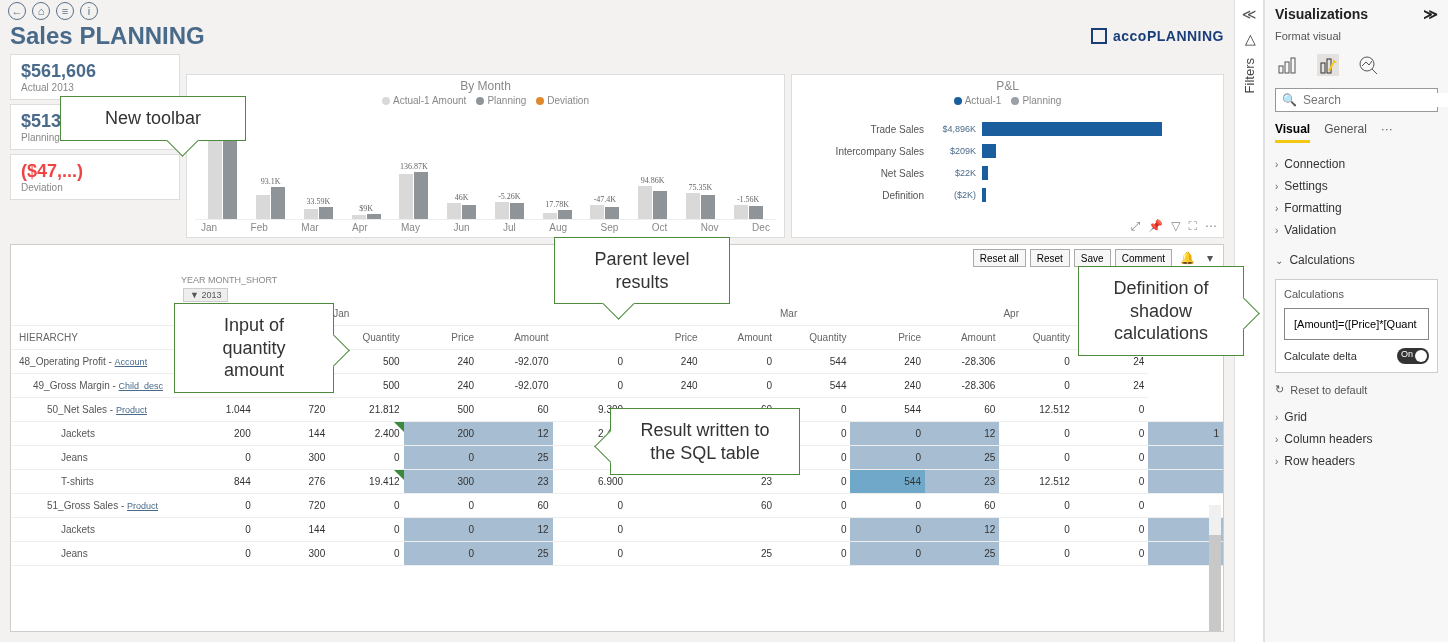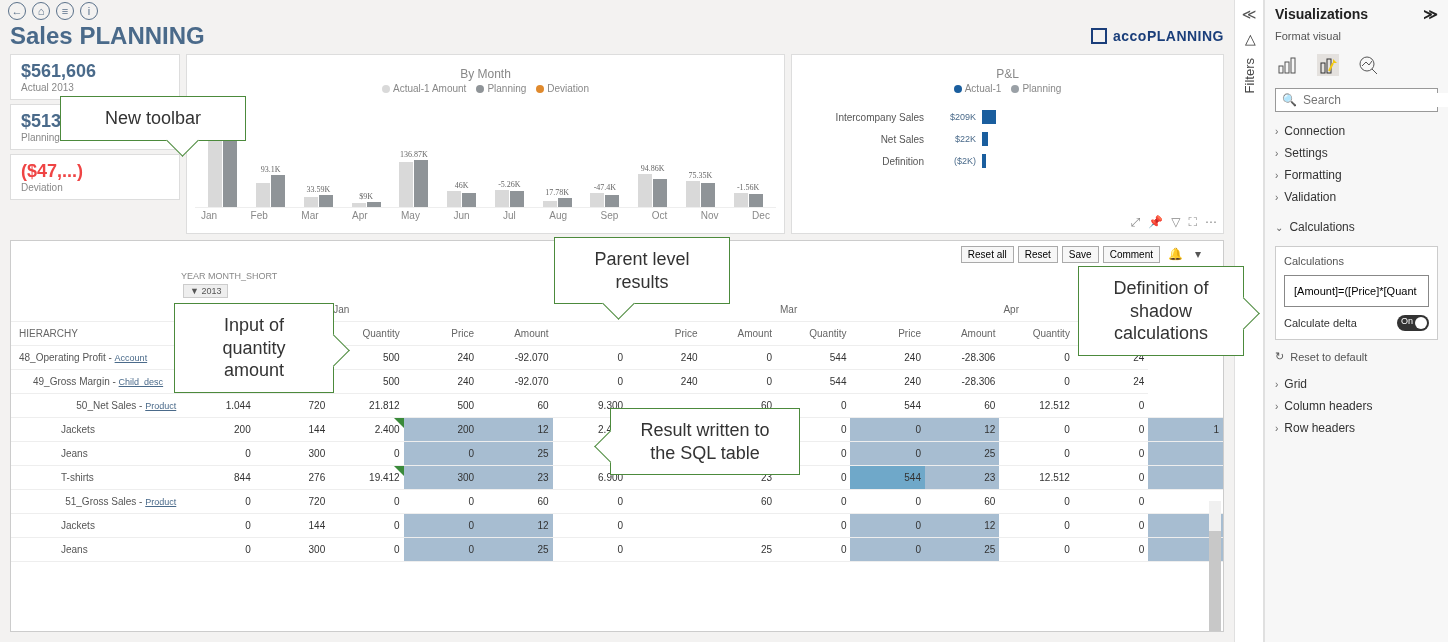--- a/index.html
+++ b/index.html
@@ -10,47 +10,47 @@
 .title-row { display: flex; align-items: center; justify-content: space-between; padding: 0 10px 4px 10px; }
 .page-title { color: #4a6a8a; font-size: 24px; font-weight: 600; }
 .brand { display: flex; align-items: center; gap: 6px; color: #1a3e7a; font-size: 14px; font-weight: 600; letter-spacing: .5px; }
 .brand .logo { width: 16px; height: 16px; border: 2px solid #1a3e7a; }
 .dash { display: flex; gap: 6px; padding: 0 10px; }
 .kpis { display: flex; flex-direction: column; gap: 4px; width: 170px; }
 .kpi { background: #fff; border: 1px solid #ddd; padding: 6px 10px; }
 .kpi-val { font-size: 18px; color: #4a6a8a; font-weight: 600; }
 .kpi-val.neg { color: #ef4444; }
 .kpi-lab { font-size: 10px; color: #888; }
-.chart-card { background: #fff; border: 1px solid #ddd; padding: 12px 8px; position: relative; }
+.chart-card { background: #fff; border: 1px solid #ddd; padding: 4px 8px; position: relative; margin-top: 20px; }
 .chart-card .ctitle { text-align: center; color: #888; font-size: 12px; margin-bottom: 2px; }
 .legend { display: flex; justify-content: center; gap: 10px; font-size: 10px; color: #888; margin-bottom: 4px; }
 .legend .dot { display: inline-block; width: 8px; height: 8px; border-radius: 50%; margin-right: 3px; vertical-align: middle; }
 .by-month { flex: 1.4; min-width: 440px; }
 .pnl { flex: 1; min-width: 380px; }
 .months { display: flex; justify-content: space-between; font-size: 10px; color: #888; padding: 0 6px; margin-top: 2px; }
 .bars-area { height: 110px; display: flex; align-items: flex-end; gap: 4px; padding: 0 6px; border-bottom: 1px solid #eee; position: relative; }
 .m-col { flex: 1; display: flex; flex-direction: column; align-items: center; gap: 1px; justify-content: flex-end; height: 100%; position: relative; font-family: Liberation Serif, serif; }
 .m-col .lab { font-size: 8px; color: #666; white-space: nowrap; }
 .m-col .bar { width: 14px; background: #9aa0a6; }
 .pnl-rows { padding: 4px 12px; }
 .pnl-row { display: flex; align-items: center; margin: 8px 0; font-size: 10px; color: #555; }
 .pnl-row .plab { width: 120px; text-align: right; padding-right: 8px; }
 .pnl-row .pval { width: 50px; text-align: right; padding-right: 6px; color: #4a6a8a; font-size: 9px; }
 .pnl-row .pbar { height: 14px; background: #1a5e9e; }
 .grid-wrap { margin: 6px 10px 10px 10px; background: #fff; border: 1px solid #ccc; flex: 1; position: relative; display: flex; flex-direction: column; overflow: hidden; }
-.grid-toolbar { display: flex; justify-content: flex-end; gap: 4px; padding: 4px 18px; align-items: center; }
+.grid-toolbar { display: flex; justify-content: flex-end; gap: 4px; padding: 4px 6px; }
 .gbtn { border: 1px solid #aaa; background: #f7f7f7; font-size: 10px; padding: 2px 6px; cursor: pointer; }
 .bell { font-size: 12px; color: #555; padding: 2px 4px; }
 table { border-collapse: collapse; width: 100%; font-size: 10px; table-layout: fixed; }
 th, td { border-bottom: 1px solid #eee; padding: 6px 4px; text-align: right; white-space: nowrap; overflow: hidden; }
 th { color: #666; font-weight: 400; background: #fff; }
 td.h { text-align: left; color: #555; padding-left: 8px; }
 td.h a { color: #4a6a8a; text-decoration: underline; font-size: 9px; }
 .ind1 .h { padding-left: 22px; }
-.ind2 .h { padding-left: 36px; text-align: right; }
+.ind2 .h { padding-left: 36px; }
 .ind3 .h { padding-left: 50px; }
 td.in { background: #a7bdd1; }
 td.edited { position: relative; }
 td.edited::after { content: ""; position: absolute; top: 0; right: 0; border: 5px solid transparent; border-top-color: #3a8a3a; border-right-color: #3a8a3a; }
 .header-col-year { text-align: left; font-size:9px; color:#888; padding: 4px 8px 2px 170px; }
 .year-chip { display:inline-block; background:#eee; border:1px solid #ccc; padding:1px 6px; font-size:9px; color:#555; margin-left: 172px; }
 .callout { position:absolute; background:#fff; border:1.5px solid #4c8a3c; padding:10px 18px; font-size:18px; color:#333; z-index:50; text-align:center; line-height:1.25; }
 .callout::after { content:""; position:absolute; width:22px; height:22px; background:#fff; border-right:1.5px solid #4c8a3c; border-bottom:1.5px solid #4c8a3c; transform:rotate(45deg); }
 #co1 { top:96px; left:60px; width:186px; } #co1::after { bottom:-12px; left:60%; }
 #co2 { top:303px; left:174px; width:160px; } #co2::after { right:-12px; top:40%; transform:rotate(-45deg); }
@@ -228,20 +228,25 @@
     </div>
 
     <div class="chart-card pnl">
       <div class="ctitle">P&amp;L</div>
       <div class="legend" id="pnl-legend">
           <span><span class="dot" style="background:#1a5e9e"></span>Actual-1</span>
           <span><span class="dot" style="background:#9aa0a6"></span>Planning</span>
         </div>
       <div class="pnl-rows" id="pnl-rows">
           <div class="pnl-row">
+     <div class="plab">Trade Sales</div>
+            <div class="pval">$4,896K</div>
+     <div class="pbar" style="width:180px"></div>
+   </div>
+          <div class="pnl-row">
      <div class="plab">Intercompany Sales</div>
             <div class="pval">$209K</div>
      <div class="pbar" style="width:14px"></div>
    </div>
           <div class="pnl-row">
      <div class="plab">Net Sales</div>
             <div class="pval">$22K</div>
      <div class="pbar" style="width:6px"></div>
    </div>
           <div class="pnl-row">
@@ -521,20 +526,25 @@
         <svg width="20" height="20">
           <circle cx="9" cy="9" r="7" fill="none" stroke="#555"></circle>
           <line x1="14" y1="14" x2="19" y2="19" stroke="#555"></line>
           <path d="M4 11 L8 7 L11 10 L14 6" fill="none" stroke="#555"></path>
         </svg>
       </div>
   </div>
   <div class="search">
     <span>🔍</span>
     <input placeholder="Search" style="">
+  </div>
+  <div class="vtabs">
+    <div class="tab active">Visual</div>
+    <div class="tab">General</div>
+    <div class="tab">···</div>
   </div>
   <div id="viz-sects">
       <div class="sect">
         <span class="chev">›</span>
         <span>Connection</span>
       </div>
       <div class="sect">
         <span class="chev">›</span>
         <span>Settings</span>
       </div>

